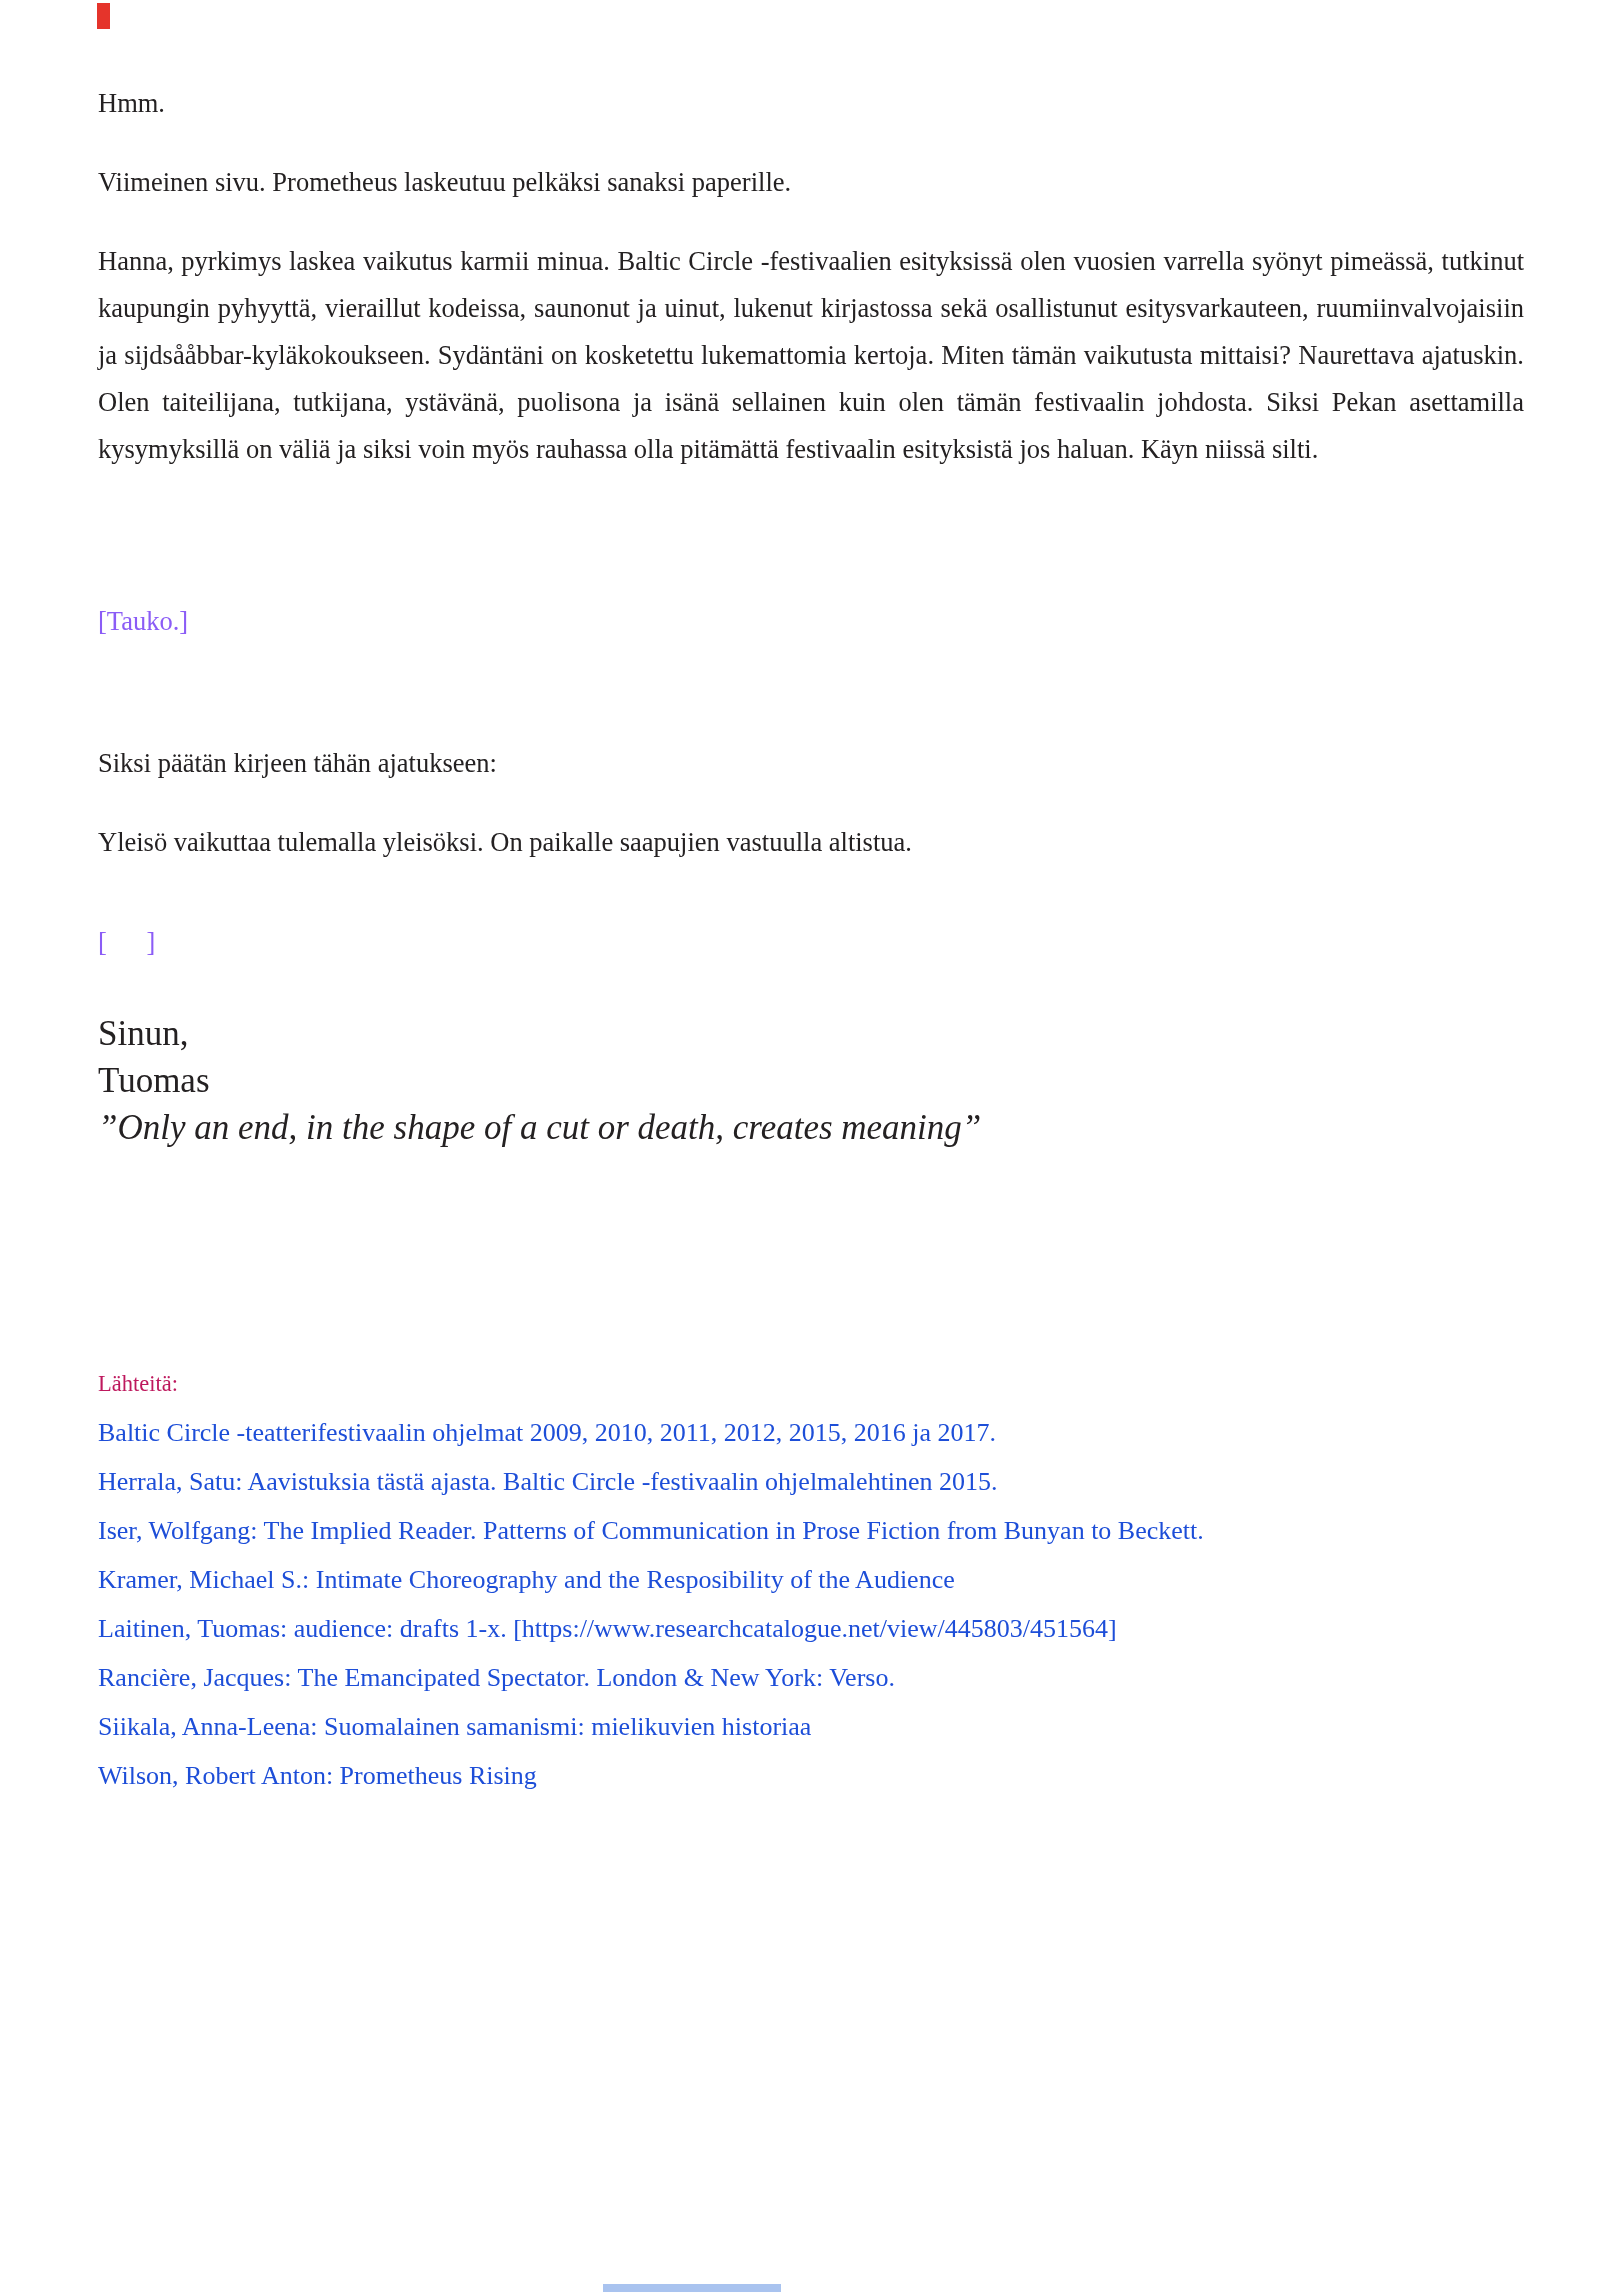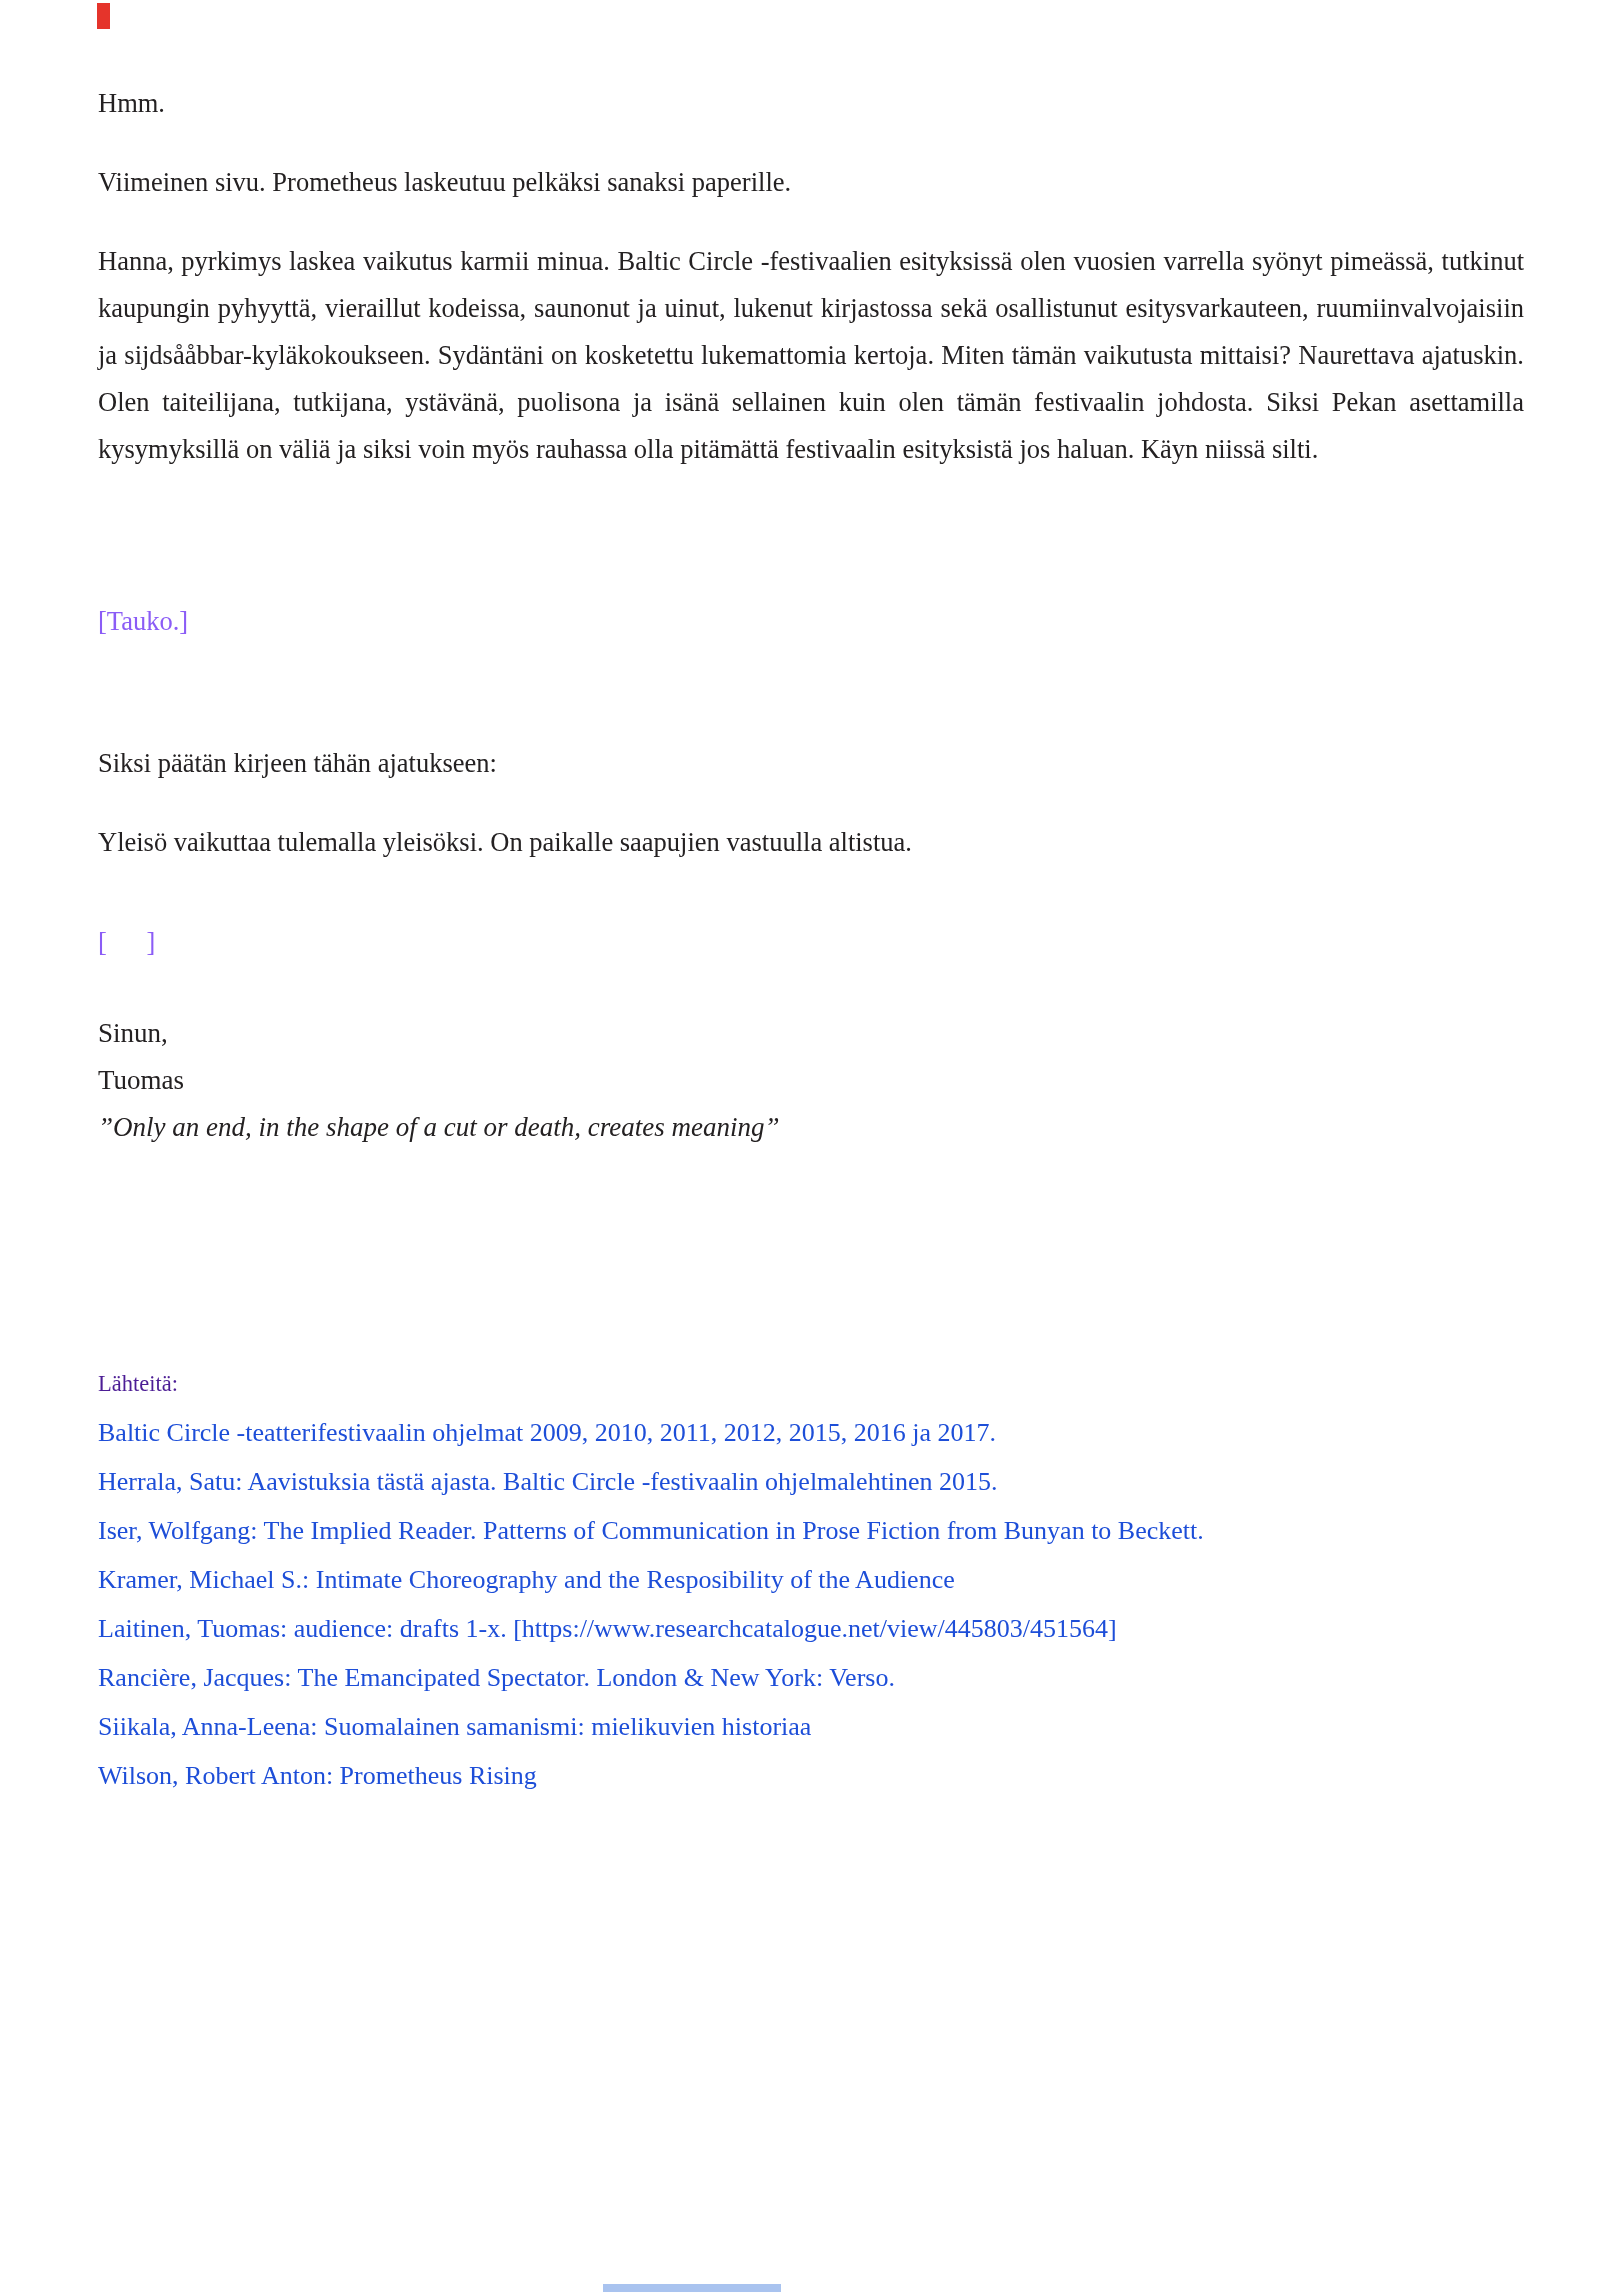--- a/index.html
+++ b/index.html
@@ -25,31 +25,31 @@
   .red     { color: #8b5cf6; }
   .italic  { font-style: italic; }
 
   .m-pause   { margin-top: 125px; }
   .m-closing { margin-top: 95px; }
   .m-bracket { margin-top: 53px; }
   .m-sign    { margin-top: 44px; }
 
   .sign-line {
     margin: 0;
-    font-size: 27px;
+    font-size: 35px;
     line-height: 47px;
   }
 
   .refs { margin-top: 208px; padding-bottom: 59px; }
   .refs-heading {
     margin: 0;
     font-size: 22.5px;
     line-height: 49px;
     font-weight: normal;
-    color: #4c1d95;
+    color: #be185d;
   }
   .refs-list { list-style: none; margin: 0; padding: 0; }
   .refs-list li {
     font-size: 26px;
     line-height: 49px;
     color: #1d4ed8;
   }
 
   .cursor-mark {
     position: absolute;

